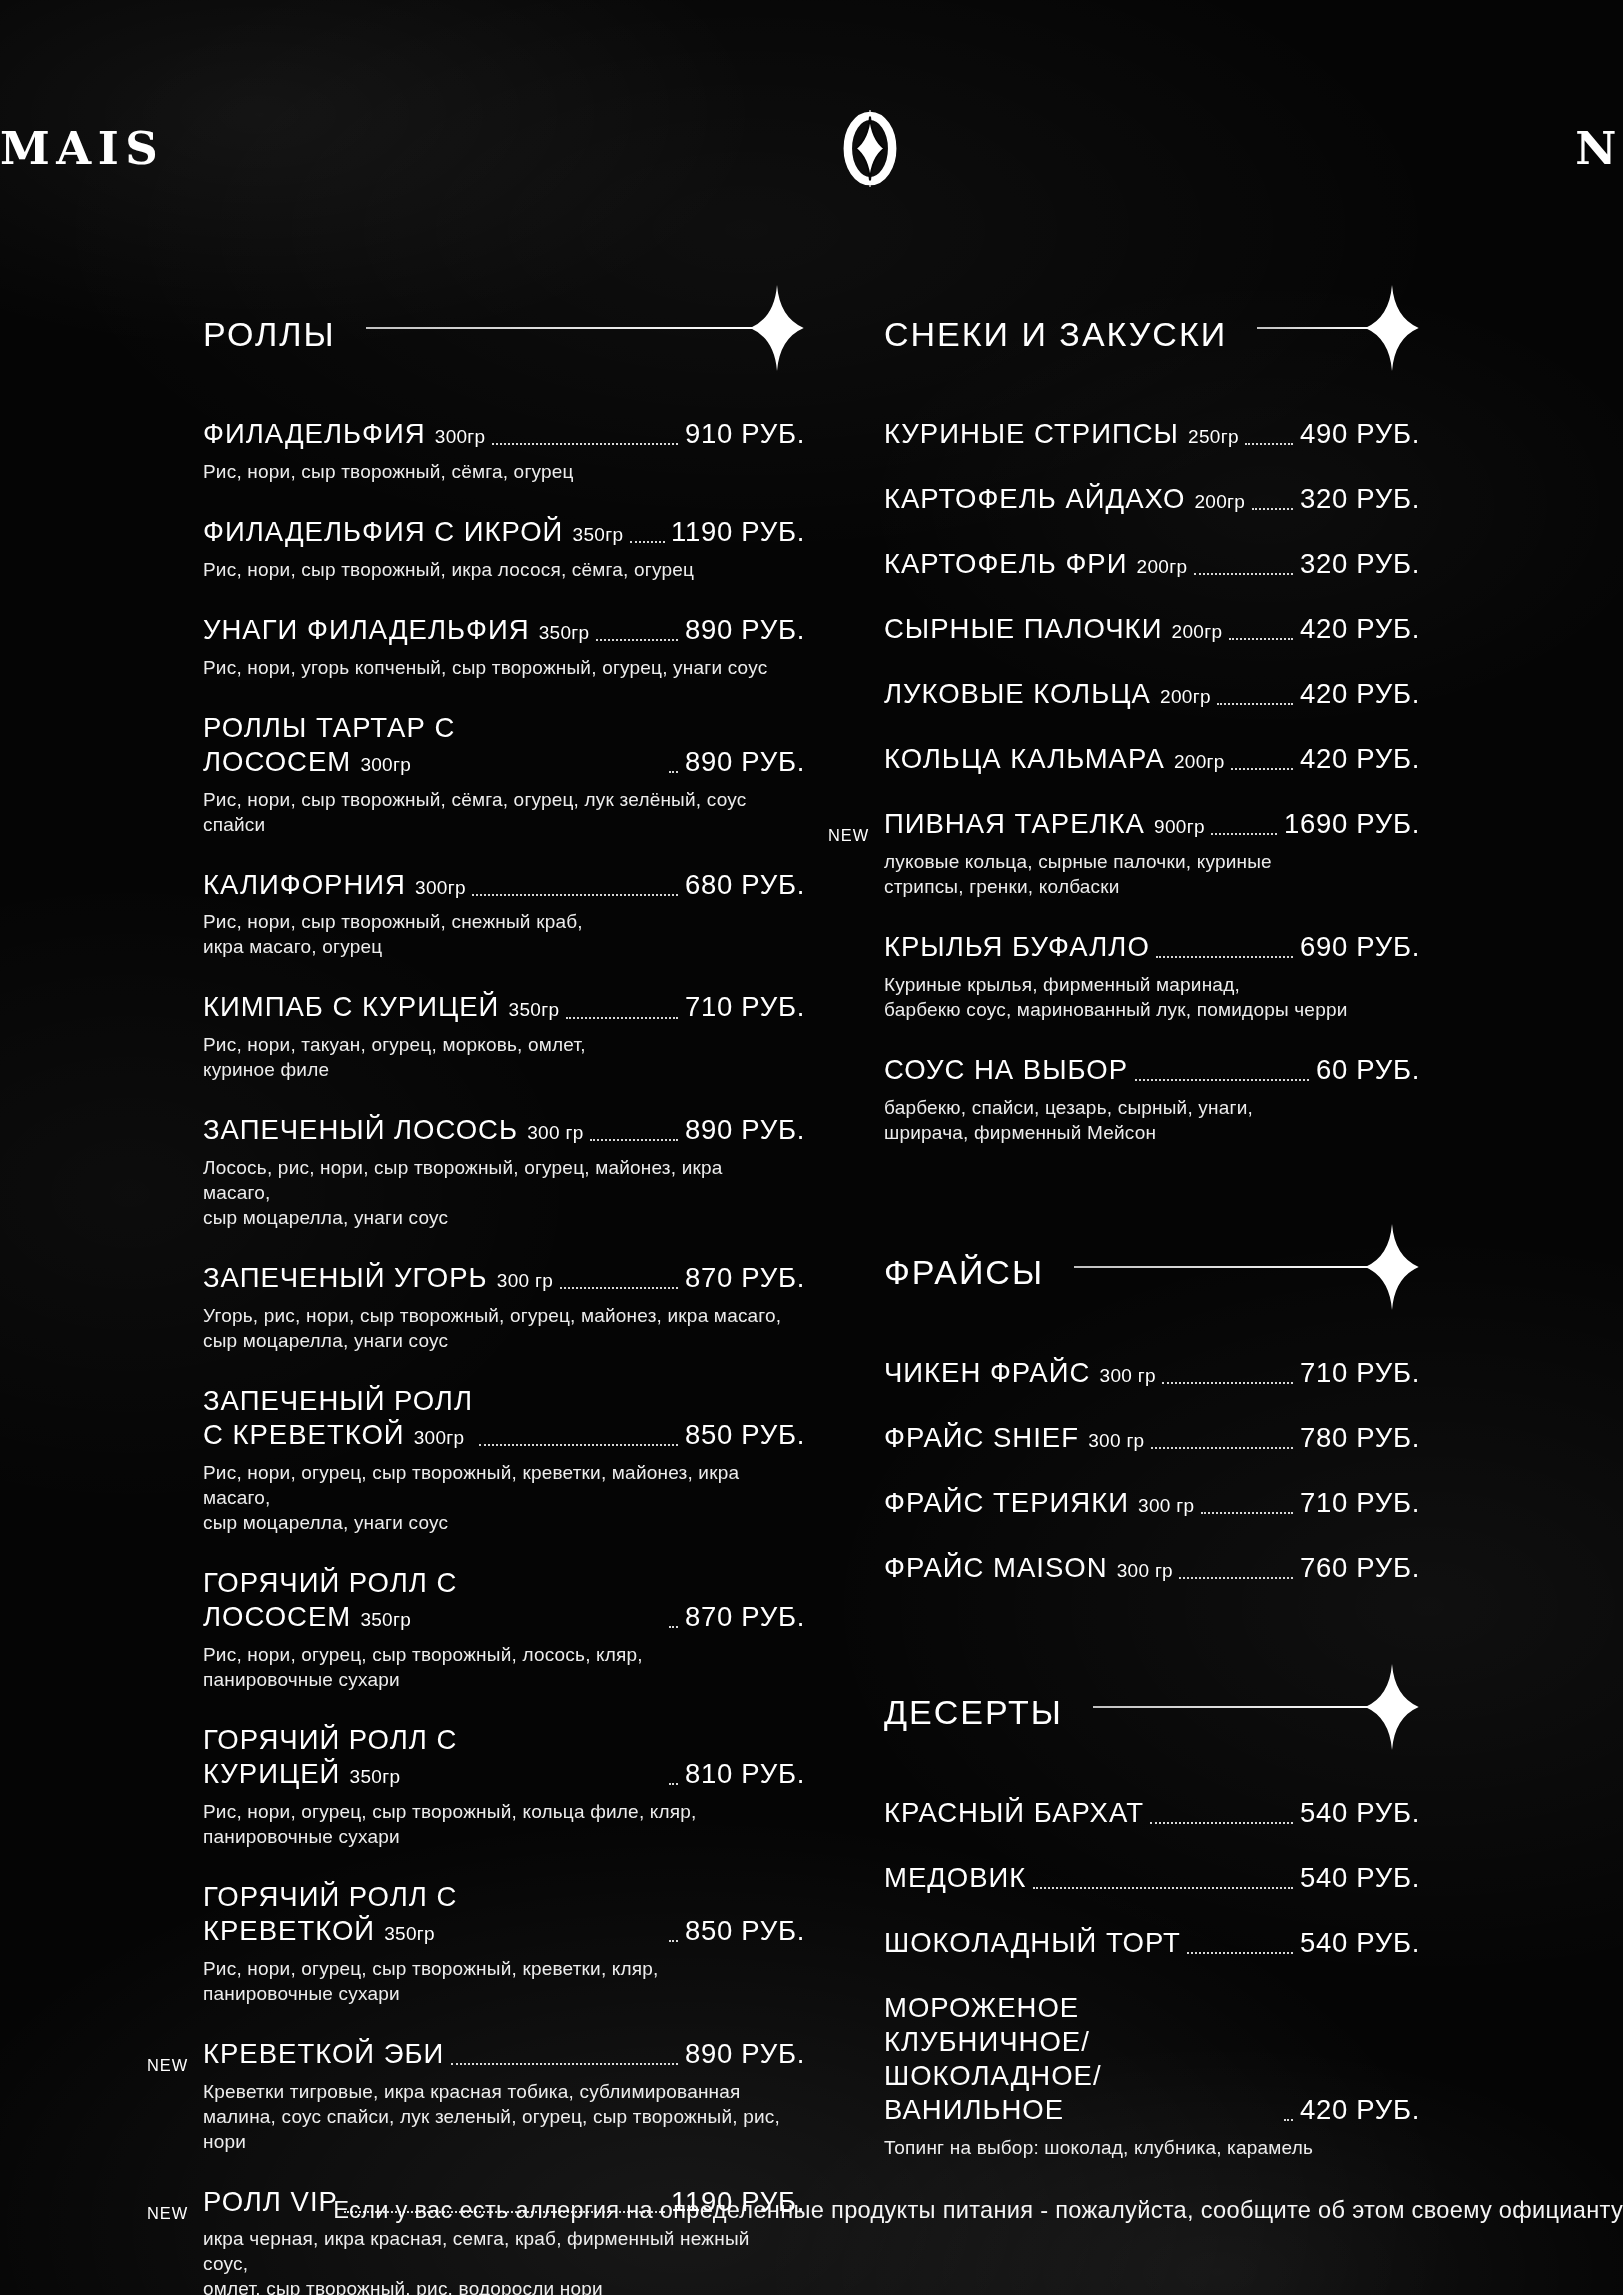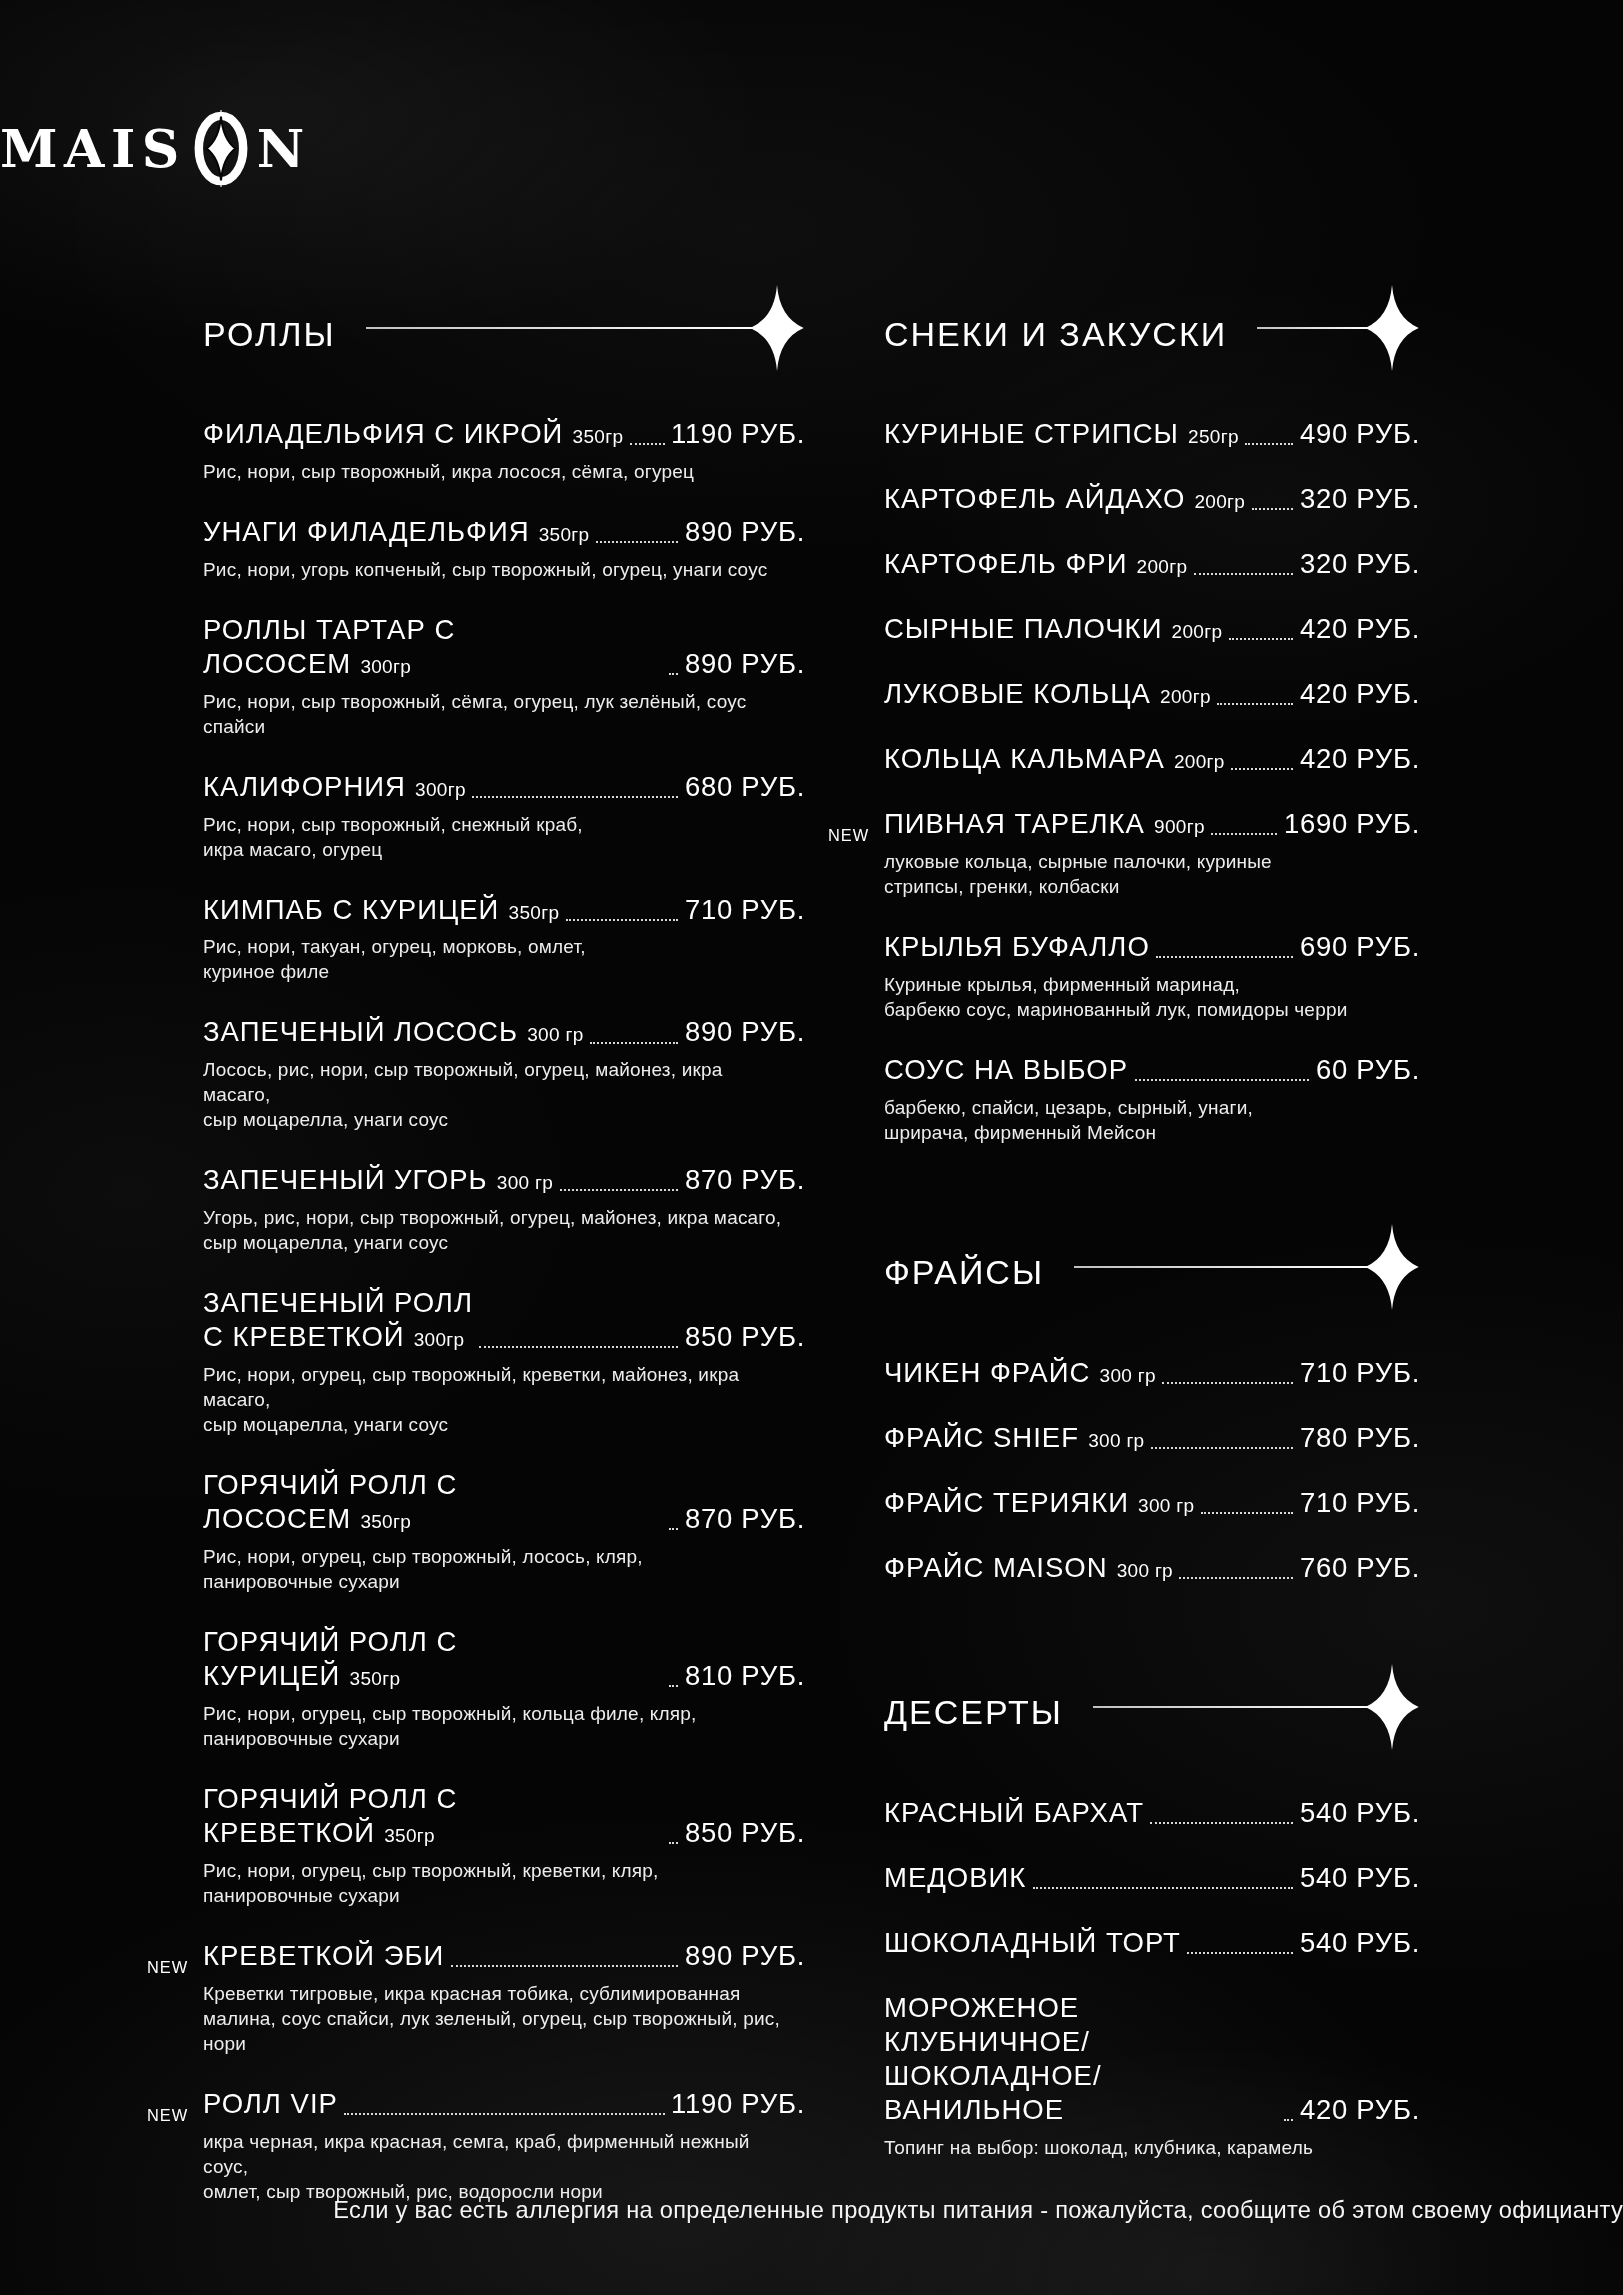--- a/index.html
+++ b/index.html
@@ -12,23 +12,23 @@
     background:
       radial-gradient(720px 340px at 16% 5%,  rgba(255,255,255,0.055), transparent 70%),
       radial-gradient(982px 458px at 46% 10%, rgba(255,255,255,0.040), transparent 72%),
       radial-gradient(589px  327px at 78% 22%, rgba(255,255,255,0.030), transparent 70%),
       radial-gradient(655px 458px at 8%  52%, rgba(255,255,255,0.030), transparent 70%),
       radial-gradient(851px 524px at 88% 70%, rgba(255,255,255,0.045), transparent 72%),
       radial-gradient(1113px 589px at 42% 97%, rgba(255,255,255,0.075), transparent 70%),
       radial-gradient(655px 327px at 75% 99%, rgba(255,255,255,0.055), transparent 70%);
   }
   .logo {
-    position:relative; display:flex; justify-content:flex-start; align-items:center;
+    position:relative; display:flex; justify-content:space-between; align-items:center;
     padding-top:110px; gap:2.6px;
-    font-family:"DejaVu Serif", serif; font-size:52px; font-weight:600;
+    font-family:"DejaVu Serif", serif; font-size:45px; font-weight:600;
     letter-spacing:6.5px; line-height:1;
   }
   .logo .o-icon { display:inline-block; margin:0 3.9px; }
   .content { position:relative; display:flex; padding:98px 203px 0; }
   .col-left  { flex:0 0 602px; }
   .col-gap   { flex:0 0 79px; }
   .col-right { flex:1 1 auto; }
 
   .section + .section { margin-top:79px; }
   .sec-head { display:flex; align-items:center; margin-bottom:46px; }
@@ -78,20 +78,28 @@
     <div class="col-left" id="col-left">
         <section class="section">
           <div class="sec-head">
             <span class="sec-title">РОЛЛЫ</span>
             <span class="sec-line"></span>
             <span class="sec-star">
               <svg width="56" height="86" viewBox="0 0 86 132">
                 <path d="M43 0 Q47 50 84 66 Q47 82 43 132 Q39 82 2 66 Q39 50 43 0 Z" fill="#fff"></path>
               </svg>
             </span>
+          </div>
+          <div class="item">
+            <div class="row">
+              <span class="name-wrap"><span class="nm">ФИЛАДЕЛЬФИЯ</span><span class="wt">300гр</span></span>
+              <span class="dots"></span>
+              <span class="price">910 РУБ.</span>
+            </div>
+            <div class="desc">Рис, нори, сыр творожный, сёмга, огурец</div>
           </div>
           <div class="item">
             <div class="row">
               <span class="name-wrap"><span class="nm">ФИЛАДЕЛЬФИЯ С ИКРОЙ</span><span class="wt">350гр</span></span>
               <span class="dots"></span>
               <span class="price">1190 РУБ.</span>
             </div>
             <div class="desc">Рис, нори, сыр творожный, икра лосося, сёмга, огурец</div>
           </div>
           <div class="item">

